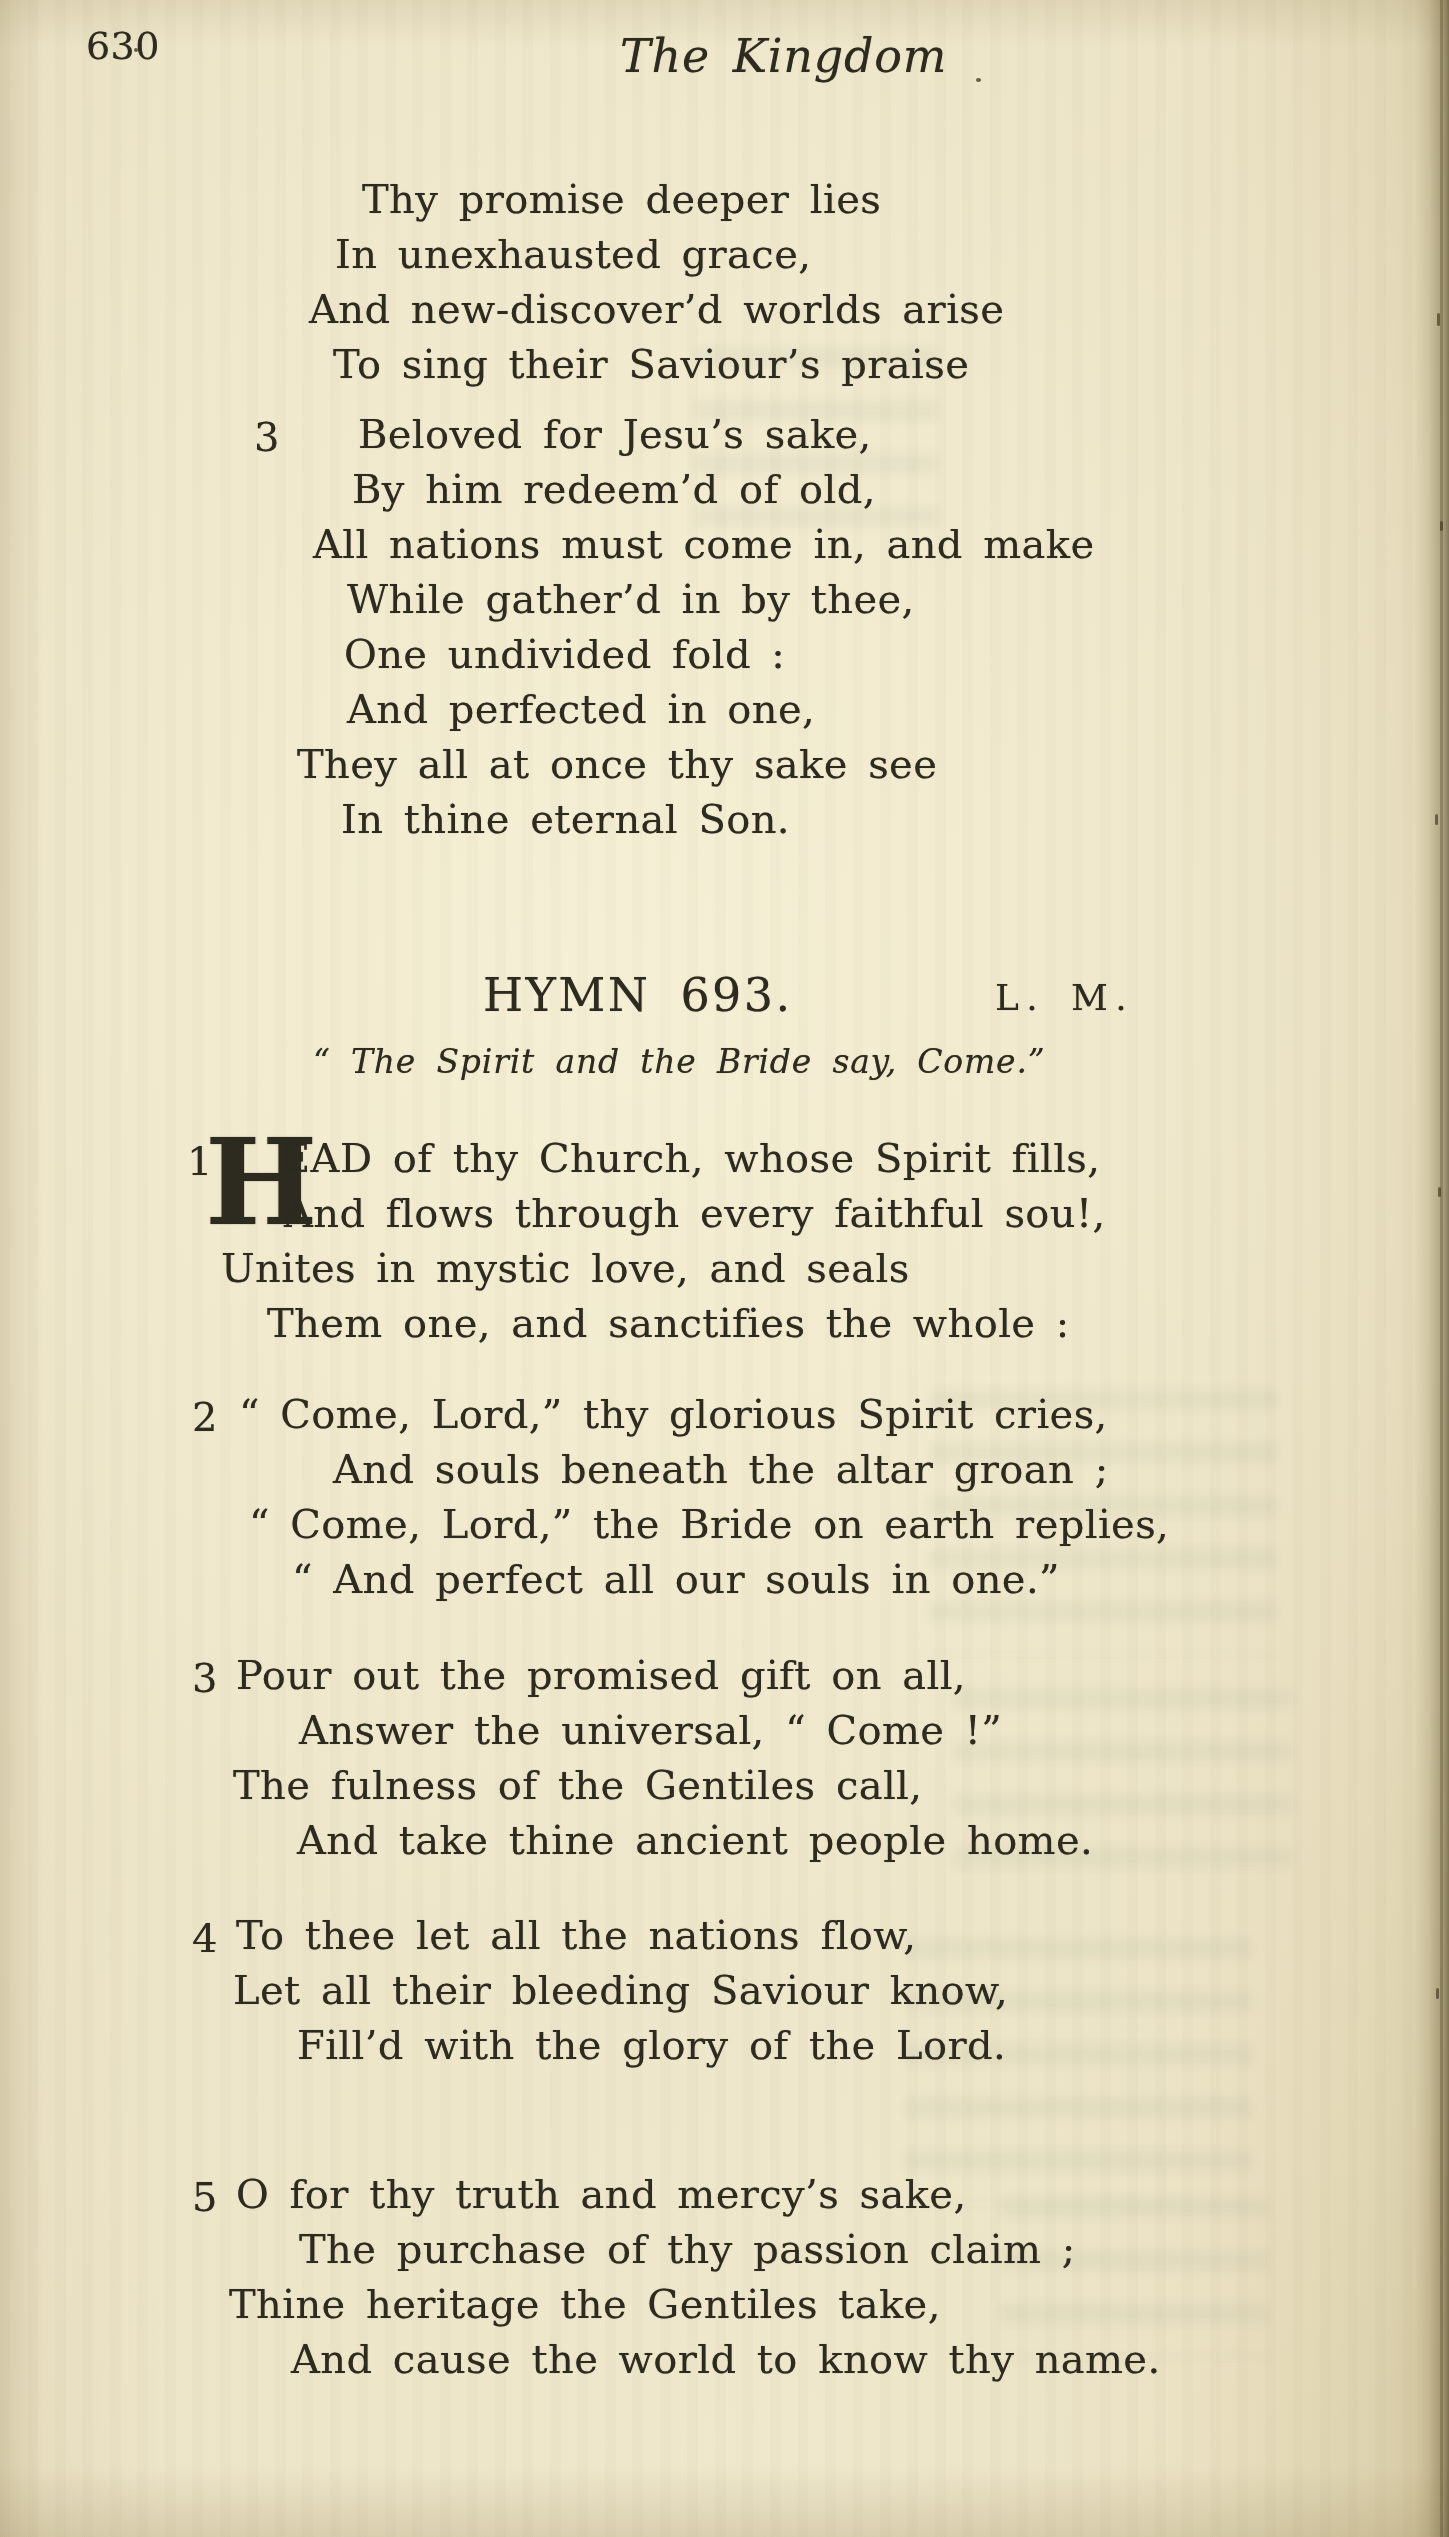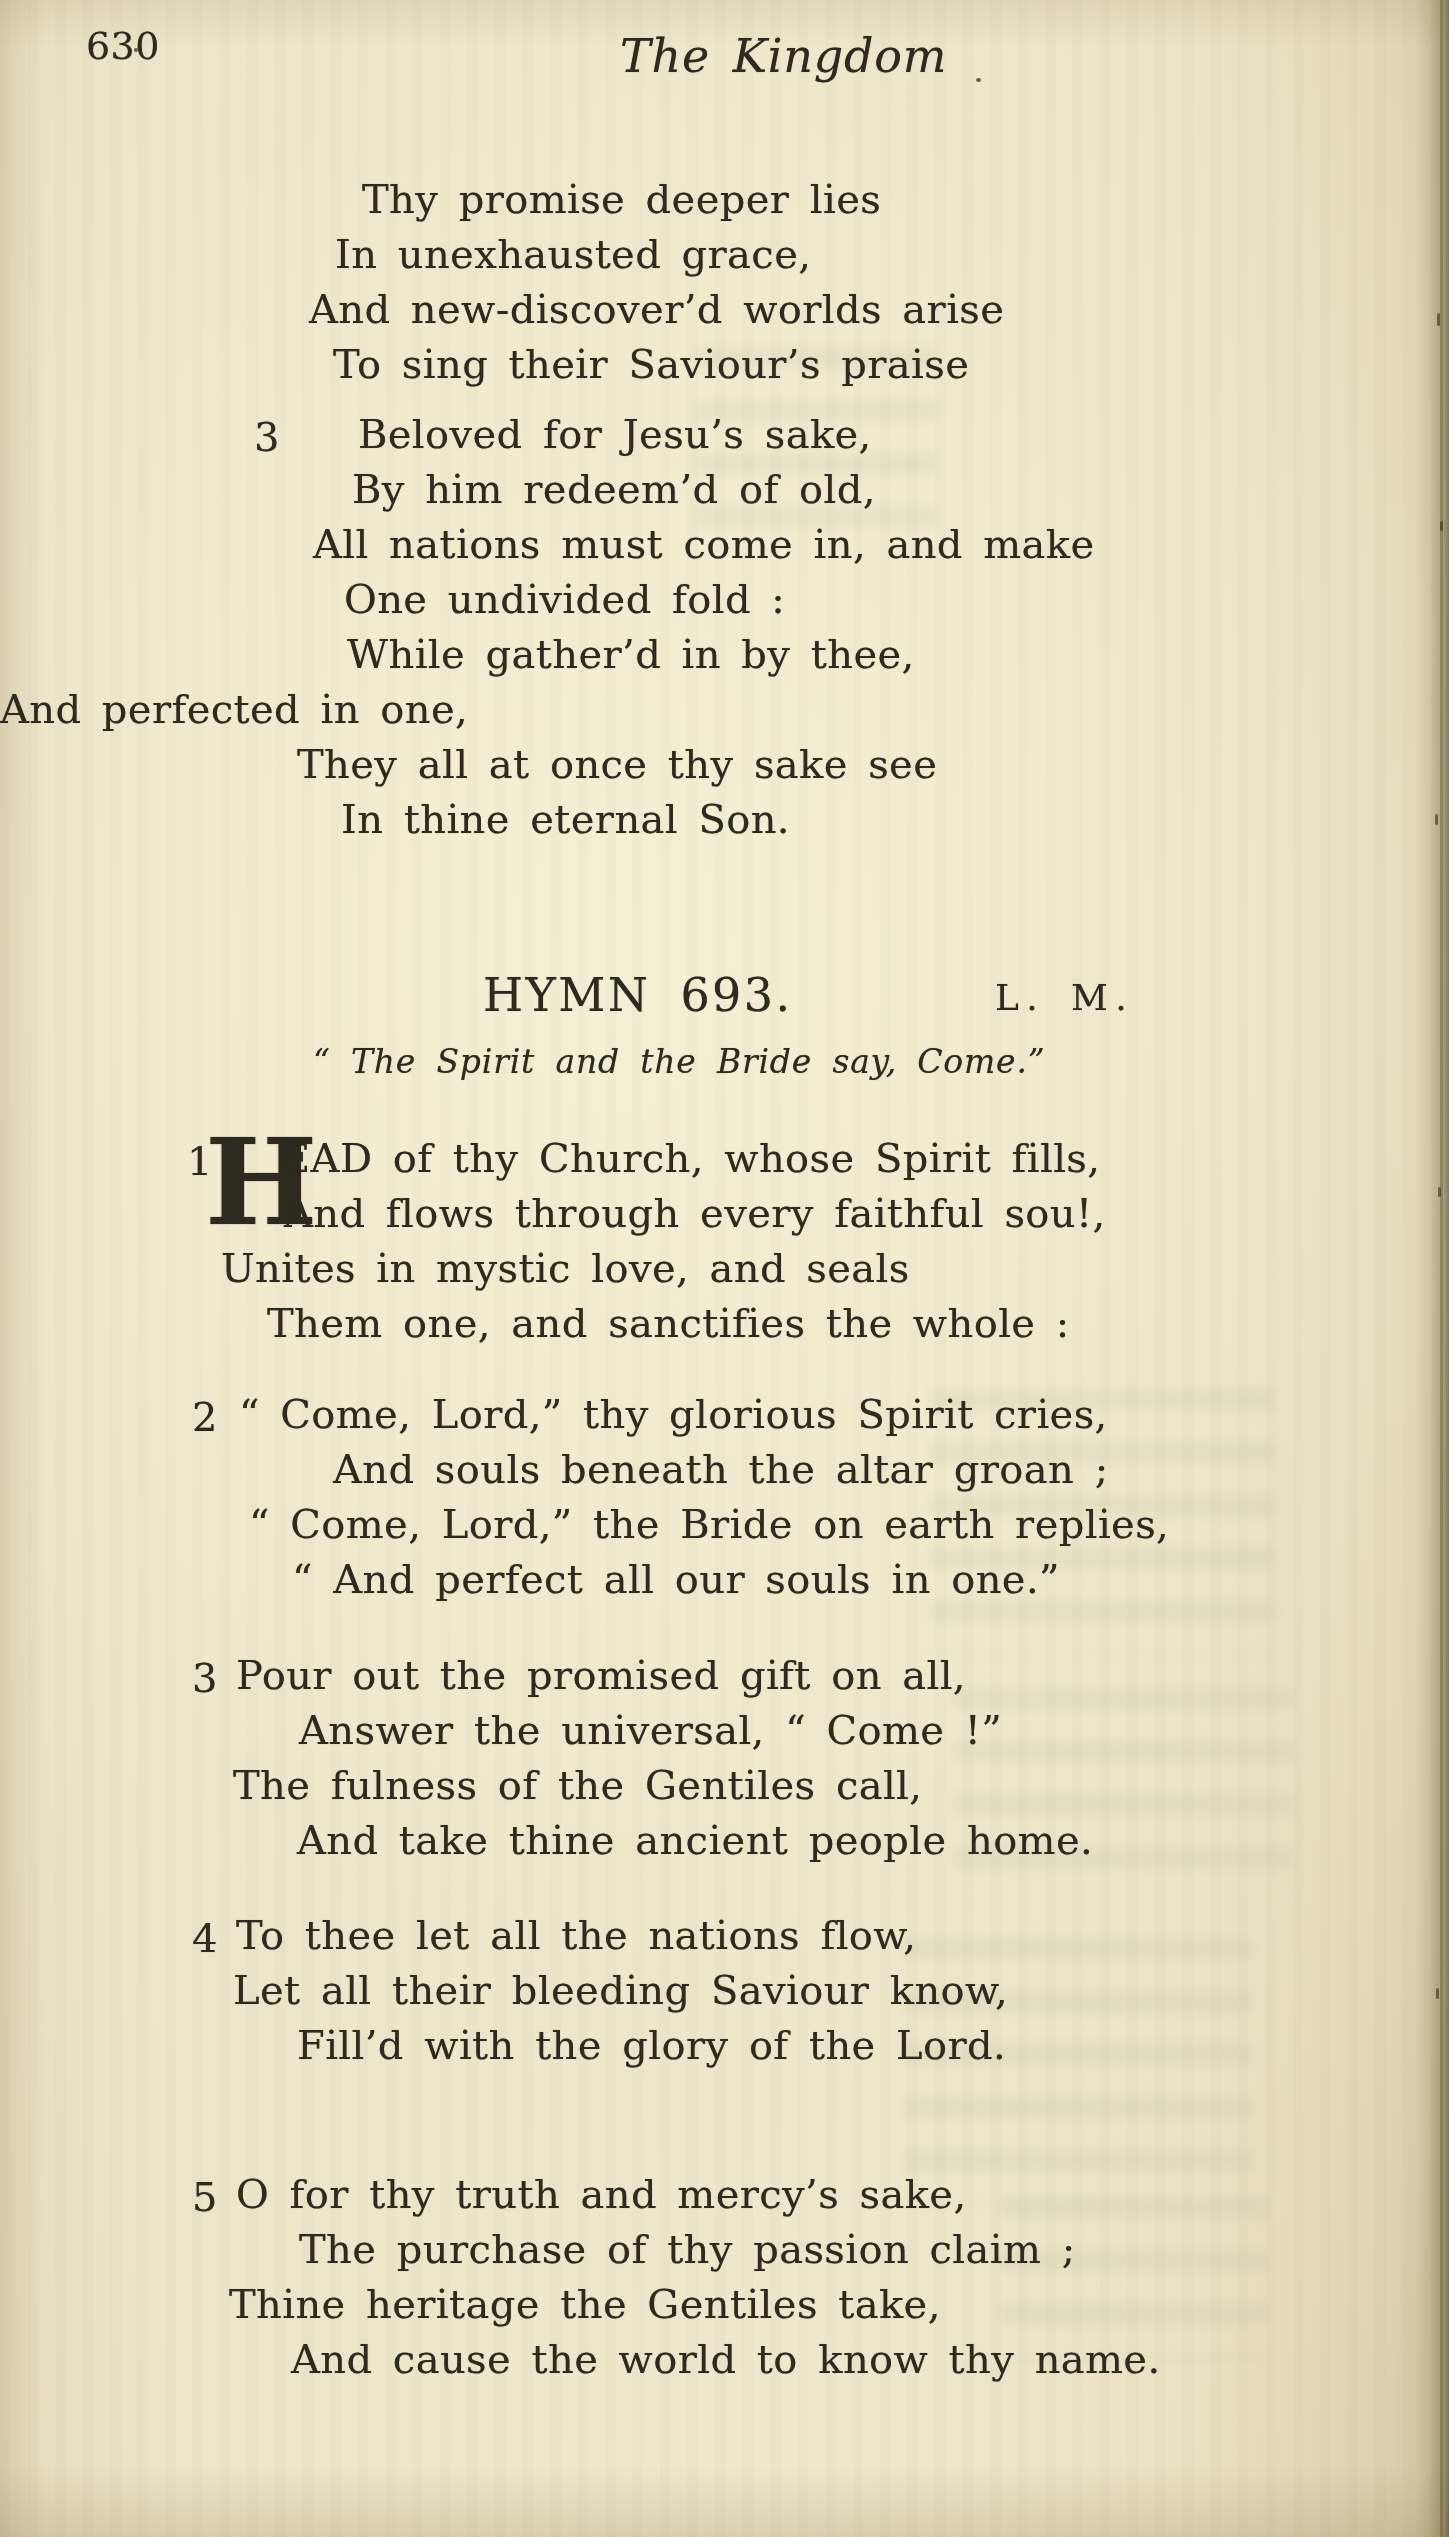--- a/index.html
+++ b/index.html
@@ -85,23 +85,23 @@
     <div class="line" style="padding-left:335px">In unexhausted grace,</div>
     <div class="line" style="padding-left:309px">And new-discover’d worlds arise</div>
     <div class="line" style="padding-left:333px">To sing their Saviour’s praise</div>
   </div>
 
   <div class="stanza" style="top:407px;">
     <span class="vnum" style="left:254px;top:3.2px">3</span>
     <div class="line" style="padding-left:358px">Beloved for Jesu’s sake,</div>
     <div class="line" style="padding-left:352px">By him redeem’d of old,</div>
     <div class="line" style="padding-left:313px">All nations must come in, and make</div>
+    <div class="line" style="padding-left:347px">While gather’d in by thee,</div>
     <div class="line" style="padding-left:344px">One undivided fold :</div>
-    <div class="line" style="padding-left:347px">While gather’d in by thee,</div>
-    <div class="line" style="">And perfected in one,</div>
+    <div class="line" style="padding-left:347px">And perfected in one,</div>
     <div class="line" style="padding-left:297px">They all at once thy sake see</div>
     <div class="line" style="padding-left:341px">In thine eternal Son.</div>
   </div>
 
   <div class="txt hymn-title">HYMN 693.</div>
   <div class="txt hymn-meter">L. M.</div>
   <div class="txt epigraph">“ The Spirit and the Bride say, Come.”</div>
 
   <div class="dropcap">H</div>
   <div class="stanza" style="top:1131px;">

